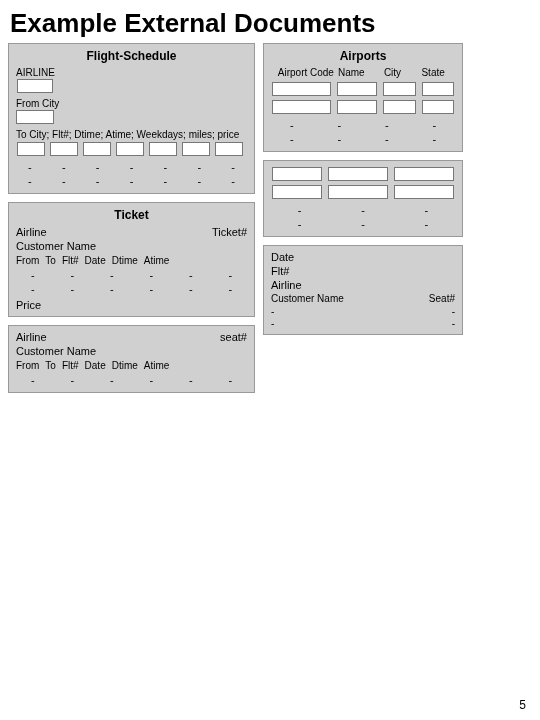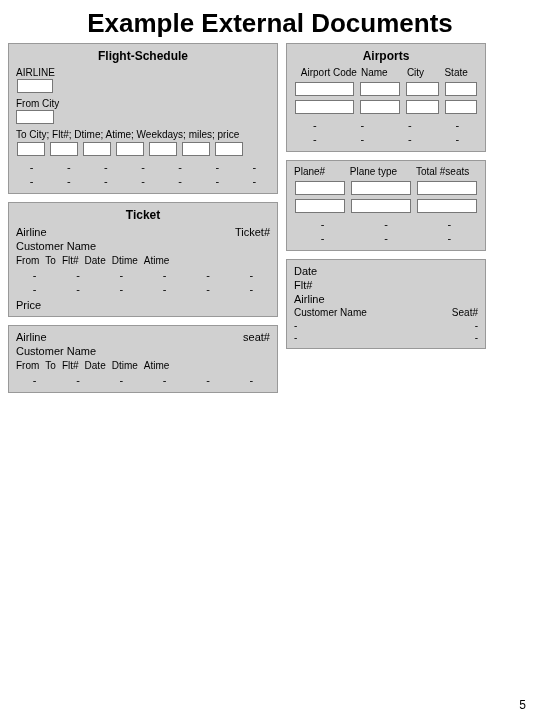--- a/index.html
+++ b/index.html
@@ -10,33 +10,32 @@
       font-family: Arial, sans-serif;
       font-size: 11px;
       color: #000;
       overflow: hidden;
     }
     h1.page-title {
       font-size: 26px;
       font-weight: bold;
       padding: 8px 10px 4px 10px;
       letter-spacing: 0;
-      text-align: center;
     }
     .main-layout {
       display: flex;
       flex-direction: row;
       gap: 8px;
       padding: 0 8px;
     }
     .left-col {
       display: flex;
       flex-direction: column;
       gap: 8px;
-      width: 270px;
+      width: 247px;
     }
     .right-col {
       display: flex;
       flex-direction: column;
       gap: 8px;
       width: 200px;
     }
     .panel {
       border: 1.5px solid #999;
       background: #d0d0d0;
@@ -257,25 +256,20 @@
       </div>
       <div class="dash-row">
         <span class="dash-item">-</span>
         <span class="dash-item">-</span>
         <span class="dash-item">-</span>
         <span class="dash-item">-</span>
       </div>
     </div>
 
     <div class="panel">
-      <div style="display:flex; gap:4px; font-size:10px; margin-bottom:3px;">
-        <span style="flex:1;">Plane#</span>
-        <span style="flex:1.2;">Plane type</span>
-        <span style="flex:1.2;">Total #seats</span>
-      </div>
       <div style="display:flex; gap:4px; margin-bottom:2px;">
         <span class="field-box" style="flex:1;width:auto;"></span>
         <span class="field-box" style="flex:1.2;width:auto;"></span>
         <span class="field-box" style="flex:1.2;width:auto;"></span>
       </div>
       <div style="display:flex; gap:4px; margin-bottom:3px;">
         <span class="field-box" style="flex:1;width:auto;"></span>
         <span class="field-box" style="flex:1.2;width:auto;"></span>
         <span class="field-box" style="flex:1.2;width:auto;"></span>
       </div>

